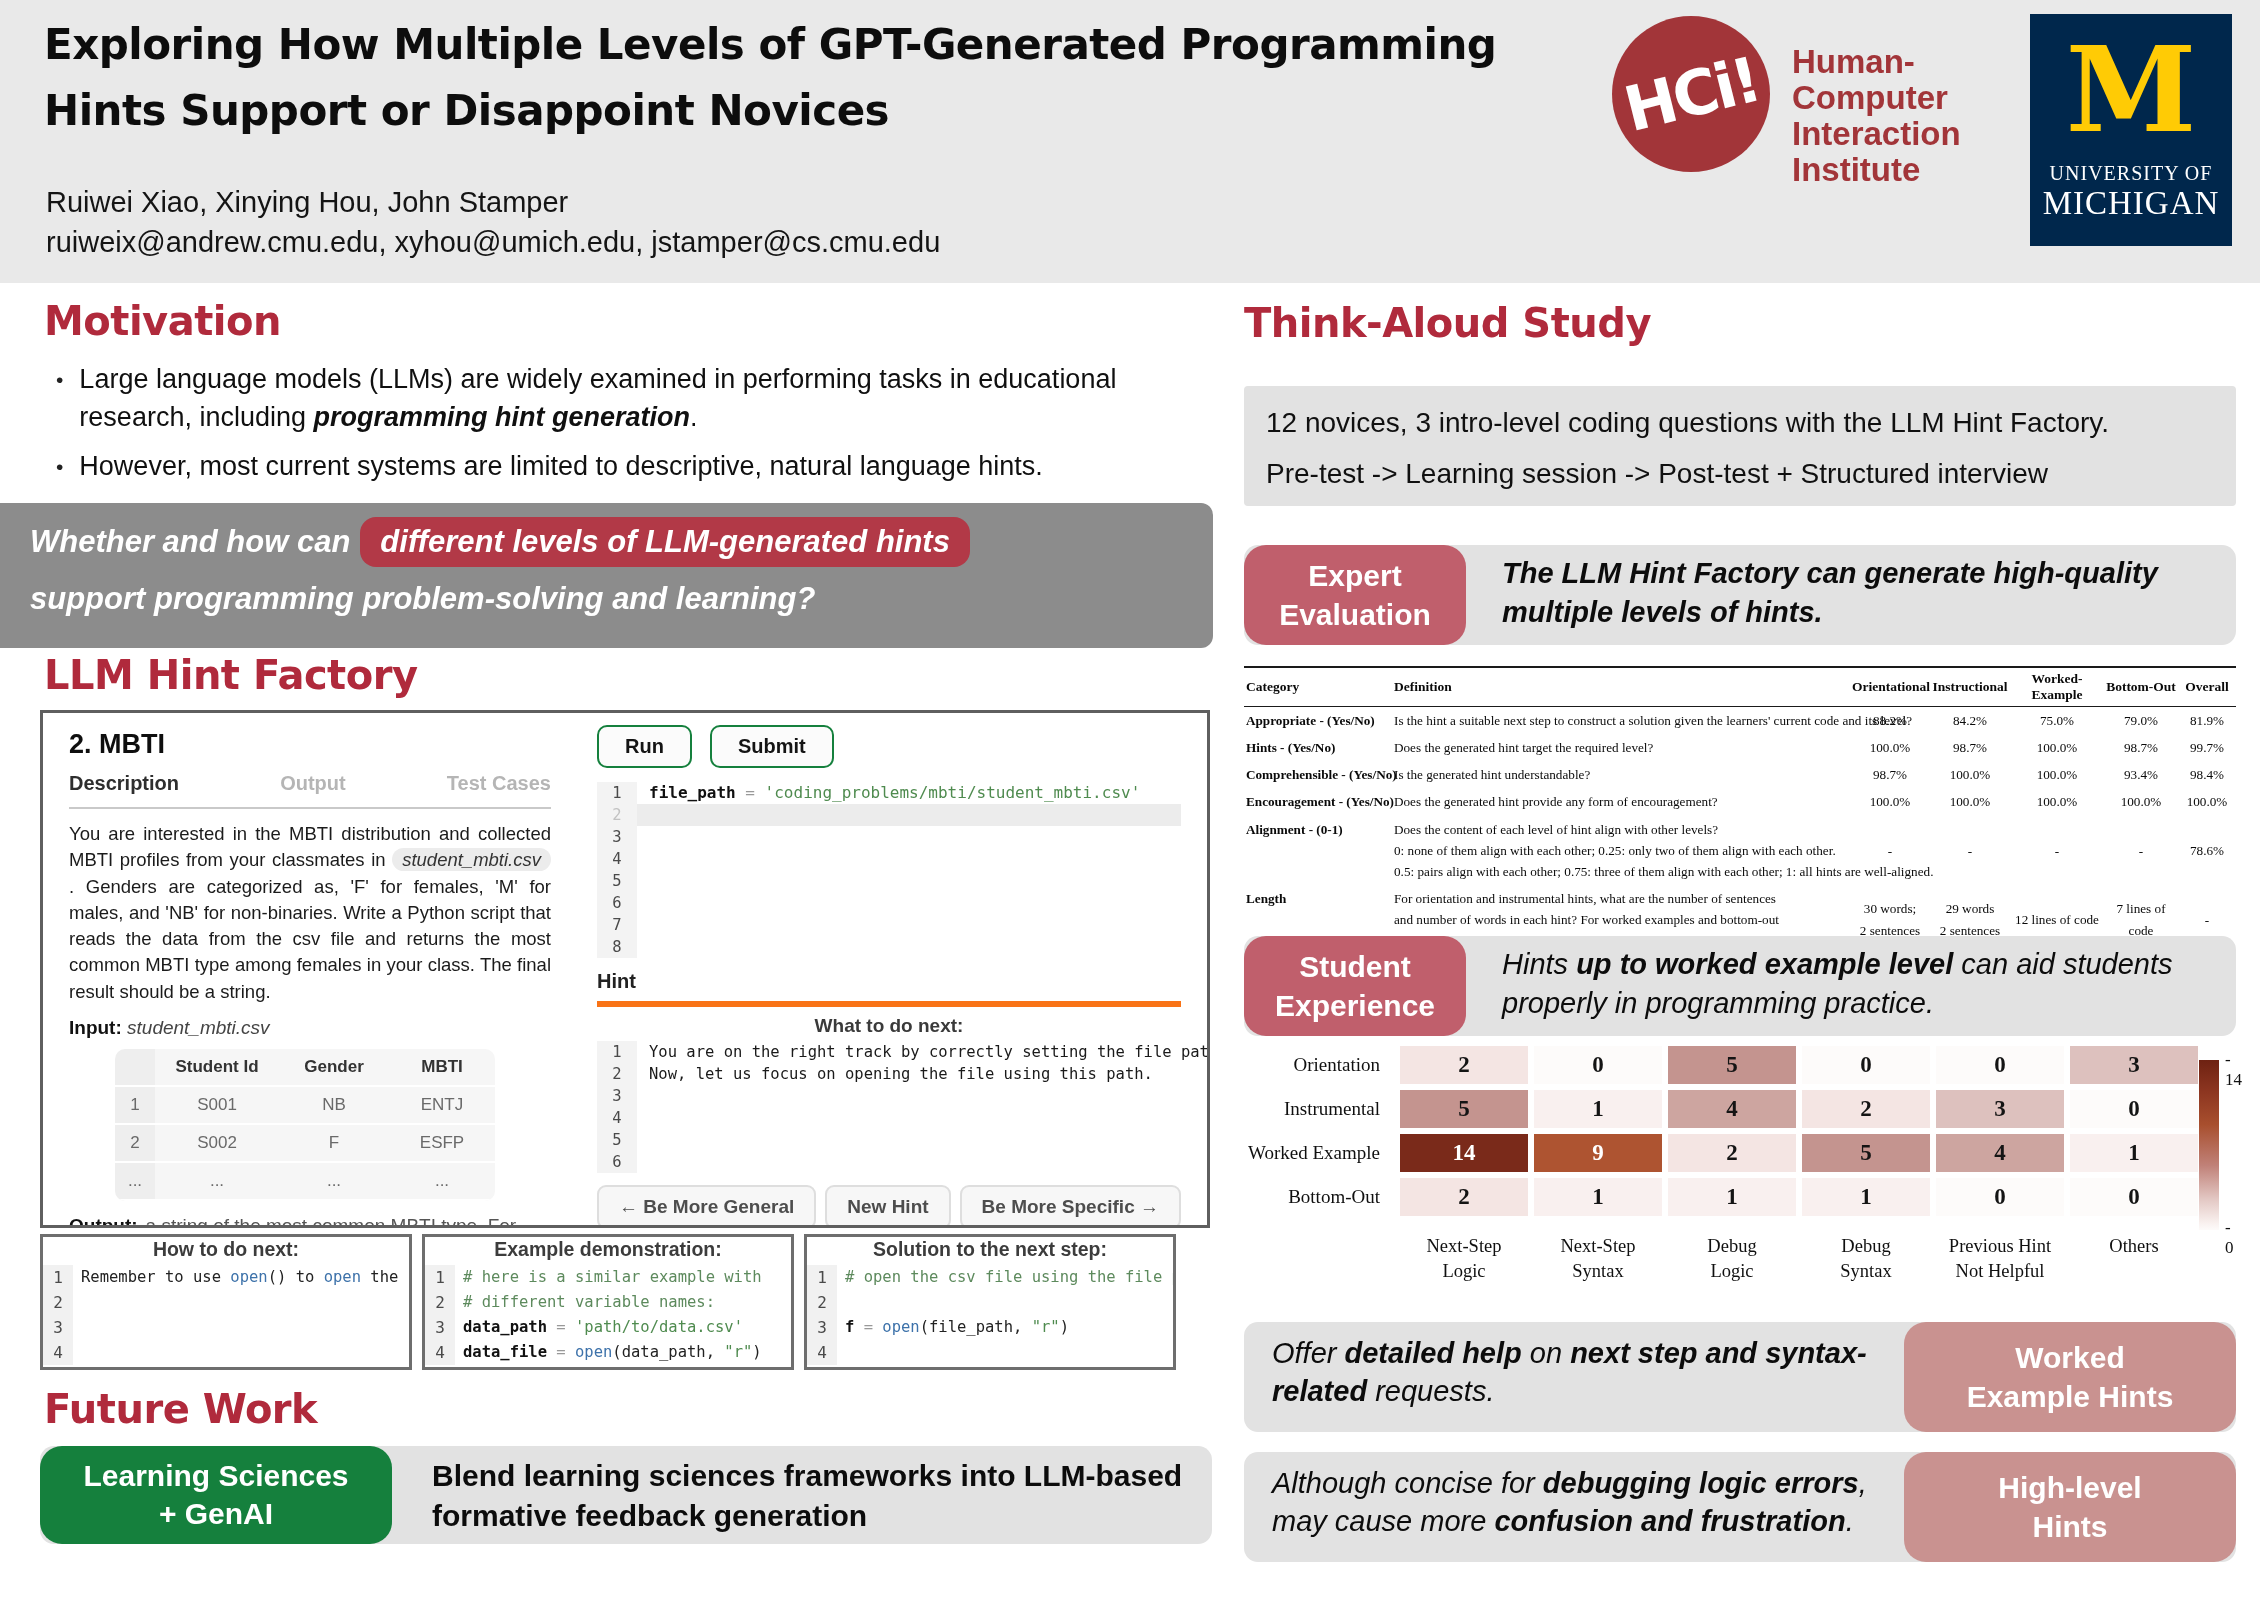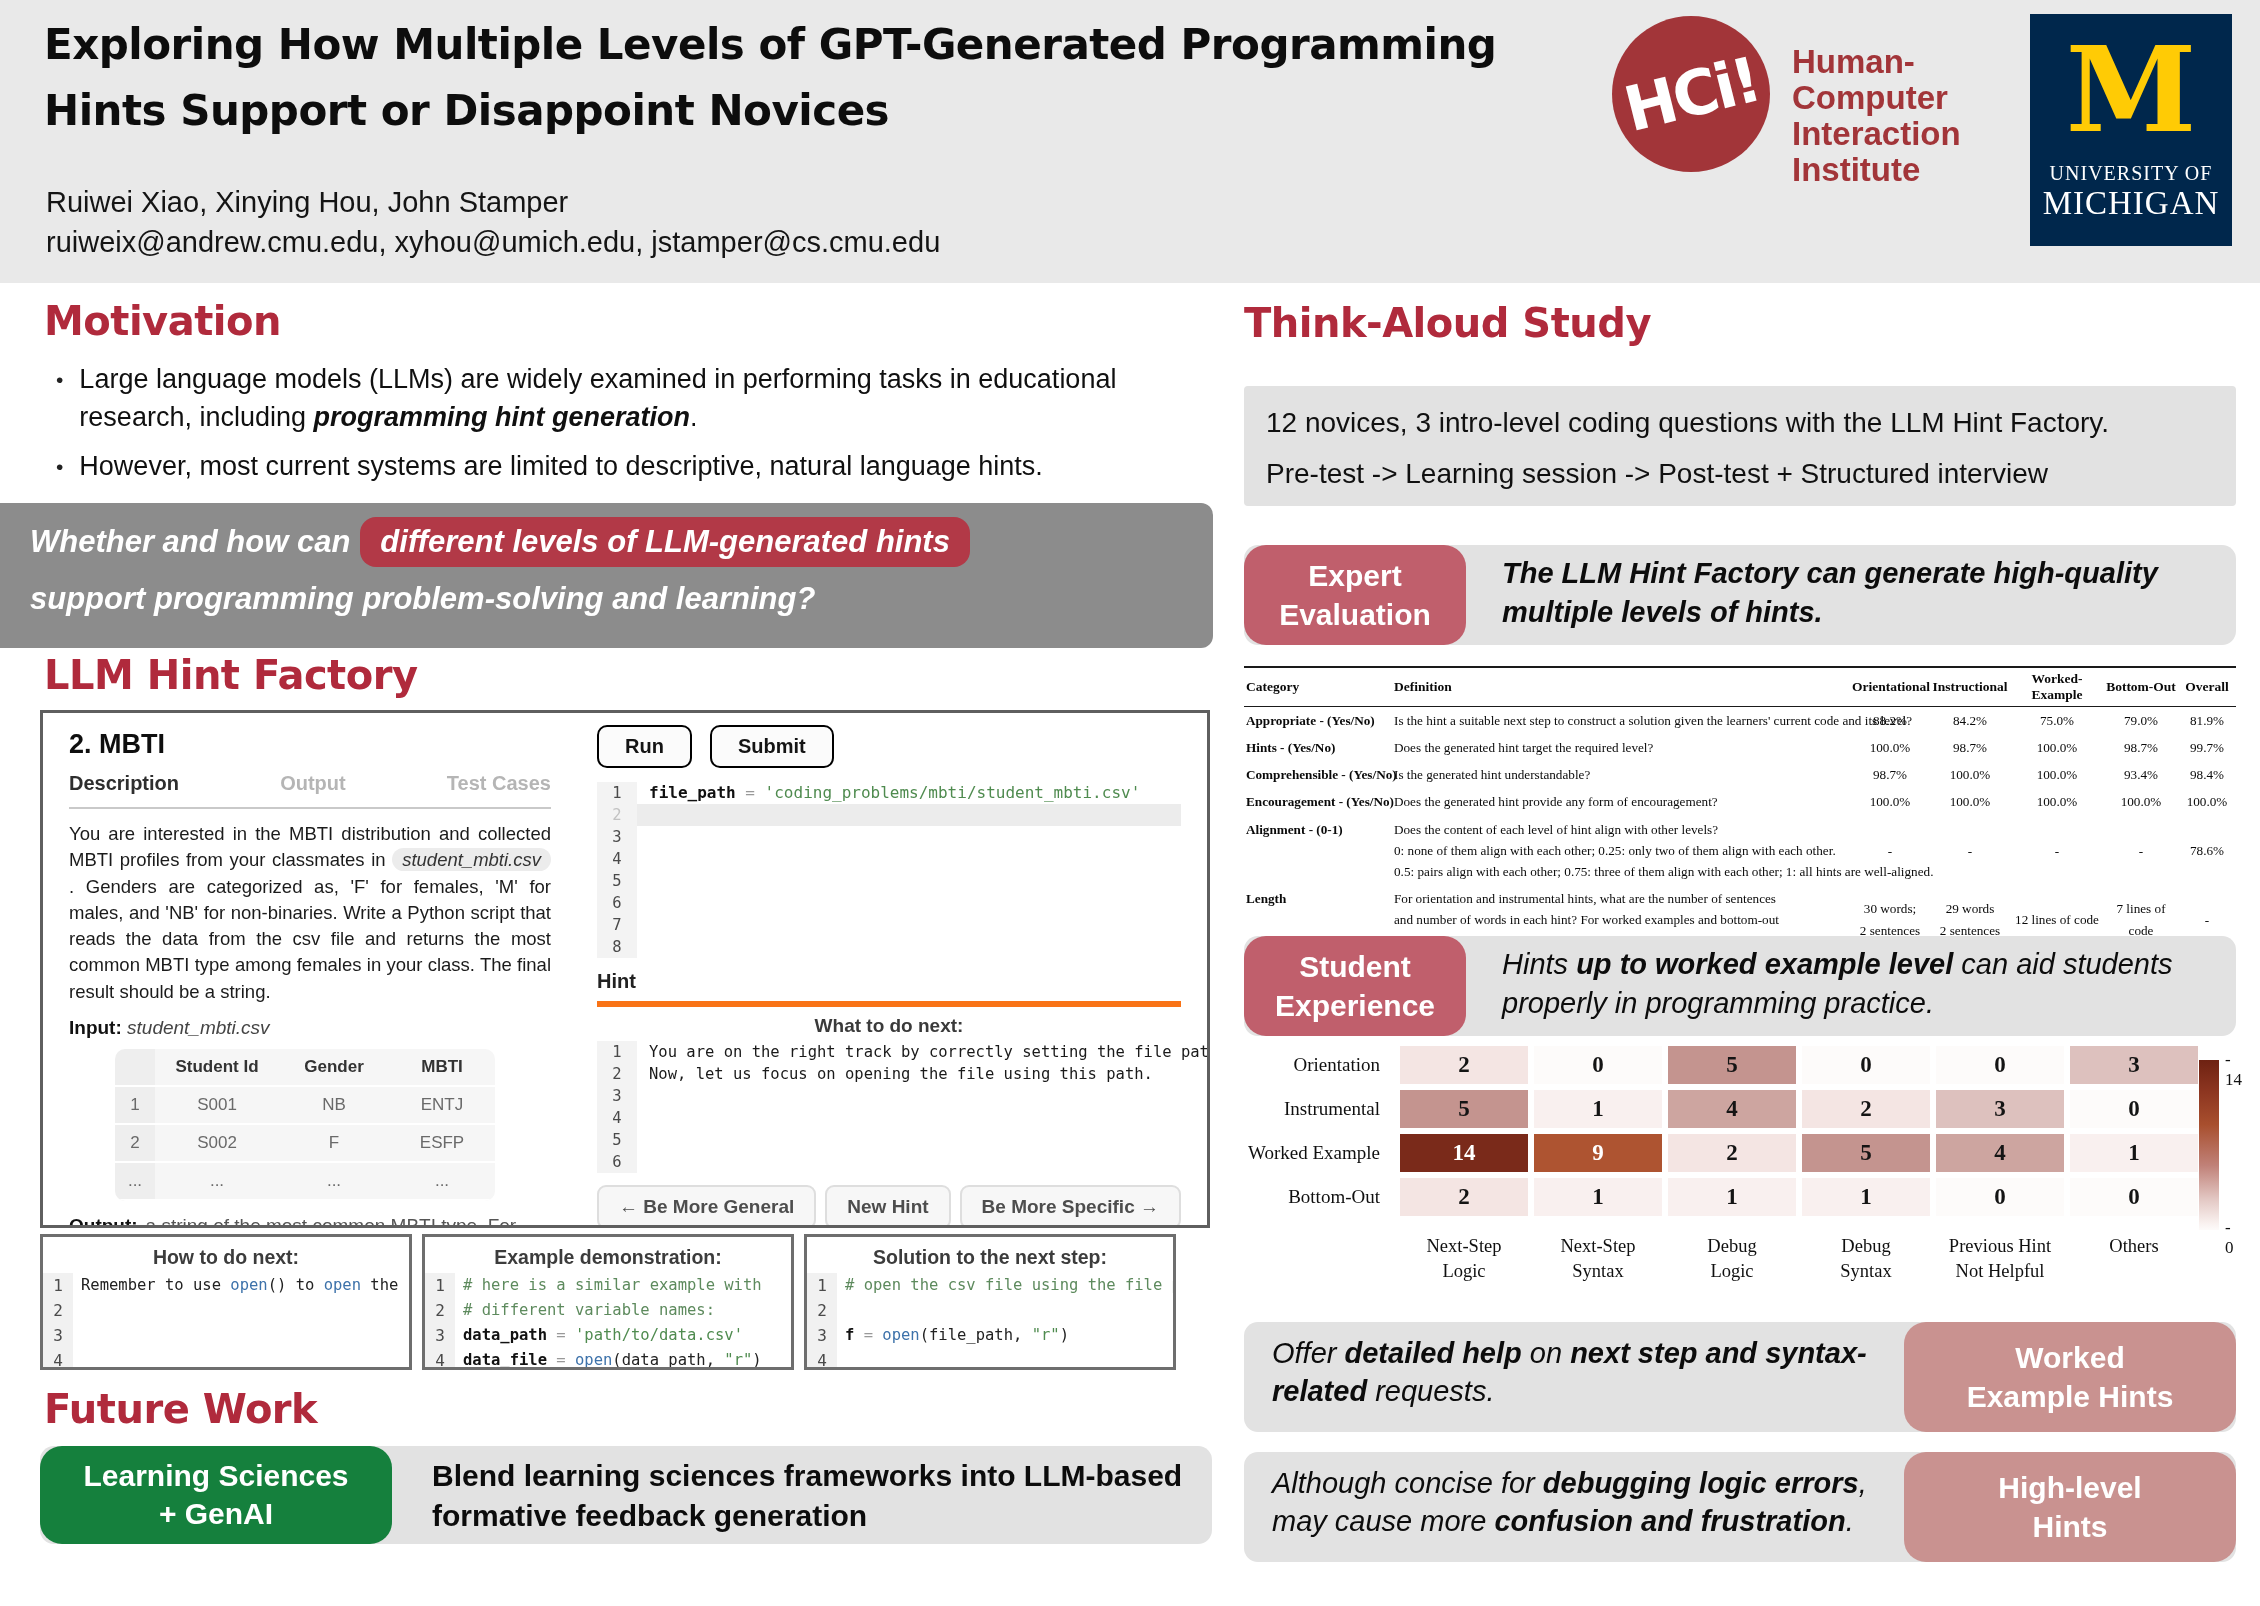--- a/index.html
+++ b/index.html
@@ -57,21 +57,21 @@
   .io-file{font-style:italic;color:#444;}
   .input-table{margin:10px 0 0 46px;width:380px;display:grid;grid-template-columns:40px 124px 110px 106px;
                border-radius:10px;overflow:hidden;font-size:17px;color:#6a6a6a;text-align:center;}
   .it-cell{background:#f6f6f6;padding:8px 2px;border-bottom:2px solid #fff;}
   .it-head{font-weight:700;color:#333;}
   .it-idx{background:#eeeeee;}
   .out-line{margin-top:12px;display:flex;gap:8px;font-size:19px;line-height:1.38;}
   .out-text{color:#555;}
 
   .pane-r{flex:1;min-width:0;}
-  .btn{display:inline-block;background:#fbfbfb;border:2px solid #000000;border-radius:10px;
+  .btn{display:inline-block;background:#fbfbfb;border:2px solid #15803d;border-radius:10px;
        padding:8px 26px;font-size:20px;font-weight:700;color:#141414;}
   .run-row{display:flex;gap:18px;}
   .editor{margin-top:14px;}
   .crow{display:flex;height:22px;line-height:22px;font-family:"DejaVu Sans Mono",monospace;}
   .cgut{flex:none;width:40px;background:#f3f3f3;color:#4a4a4a;font-size:15.5px;text-align:center;}
   .cbody{flex:1;padding-left:12px;font-size:16px;white-space:pre;}
   .crow.active .cgut{color:#c2c2c2;}
   .crow.active{background:#ececec;}
   .cs-v{color:#111;font-weight:700;}
   .cs-o{color:#999;}
@@ -84,21 +84,21 @@
   .wtdn{text-align:center;font-size:19px;font-weight:700;color:#3a3a3a;margin-top:8px;}
   .hint-editor{margin-top:4px;}
   .hint-editor .cbody{font-size:15.5px;color:#1a1a1a;}
   .hint-btns{margin-top:12px;display:flex;justify-content:space-between;}
   .hbtn{background:#f7f7f7;border:2px solid #dedede;border-radius:9px;padding:9px 20px;
         font-size:19px;font-weight:700;color:#4d4d4d;}
 
   
   .cards{position:absolute;left:40px;top:1234px;width:1136px;display:flex;gap:10px;}
   .card{flex:1;height:136px;border:3px solid #6e6e6e;background:#fff;overflow:hidden;}
-  .card-title{text-align:center;font-size:19.5px;font-weight:700;color:#3c3c3c;margin-top:9px;}
+  .card-title{text-align:center;font-size:19.5px;font-weight:700;color:#3c3c3c;margin-top:1px;}
   .card .crow{height:25px;line-height:25px;}
   .card .cgut{width:30px;font-size:16px;background:#f1f1f1;}
   .card .cbody{font-size:15.5px;padding-left:8px;}
   .card .editor{margin-top:4px;}
 
   
   .fw-row{position:absolute;left:40px;top:1446px;width:1172px;height:98px;}
   .graybox{position:absolute;inset:0;background:#e2e2e2;border-radius:14px;}
   .pill{position:absolute;display:flex;align-items:center;justify-content:center;text-align:center;
         color:#fff;white-space:pre-line;border-radius:22px;}

